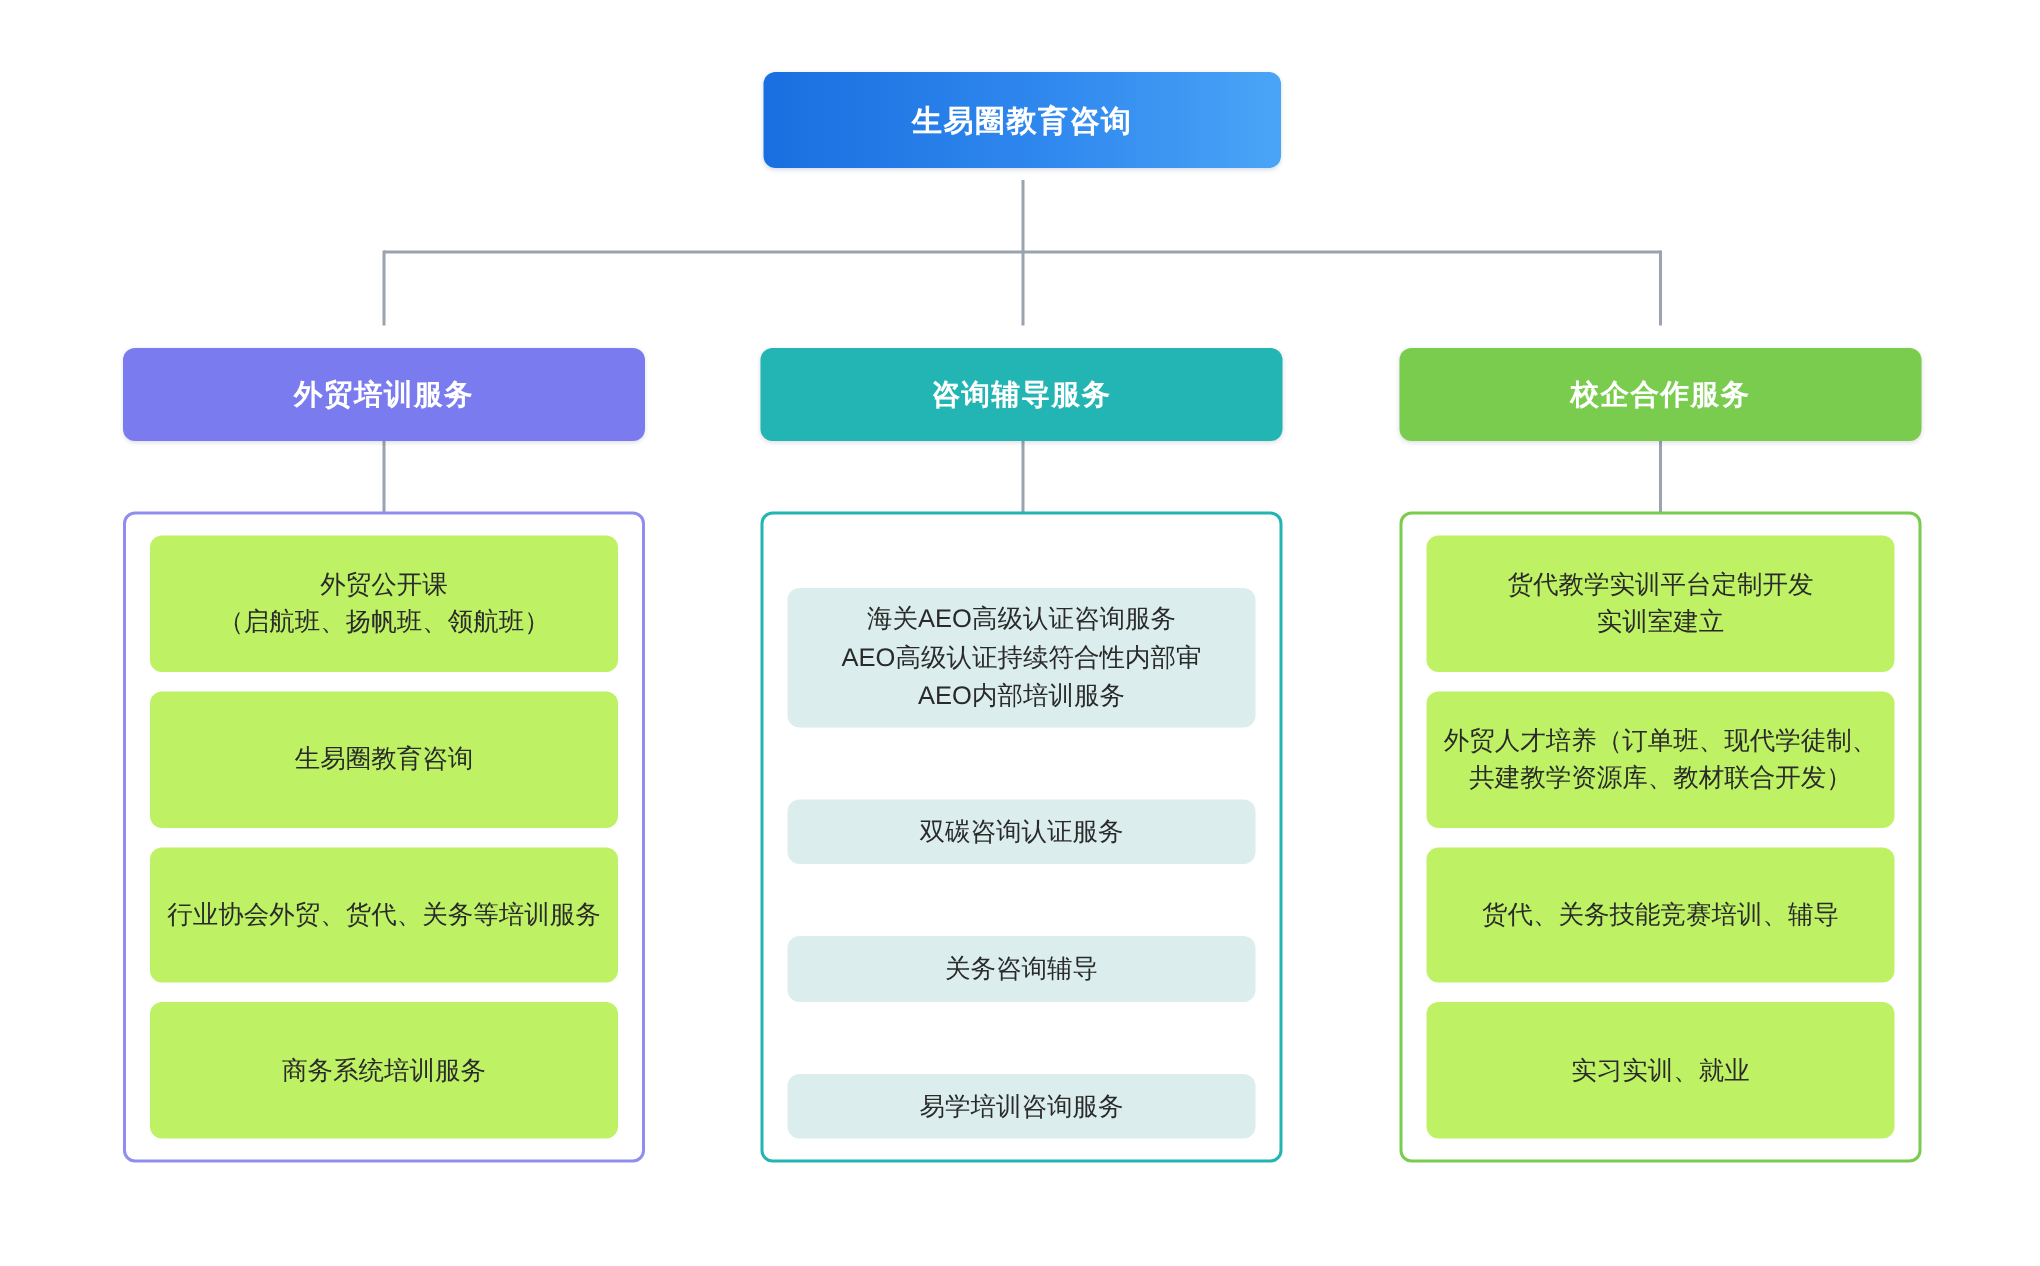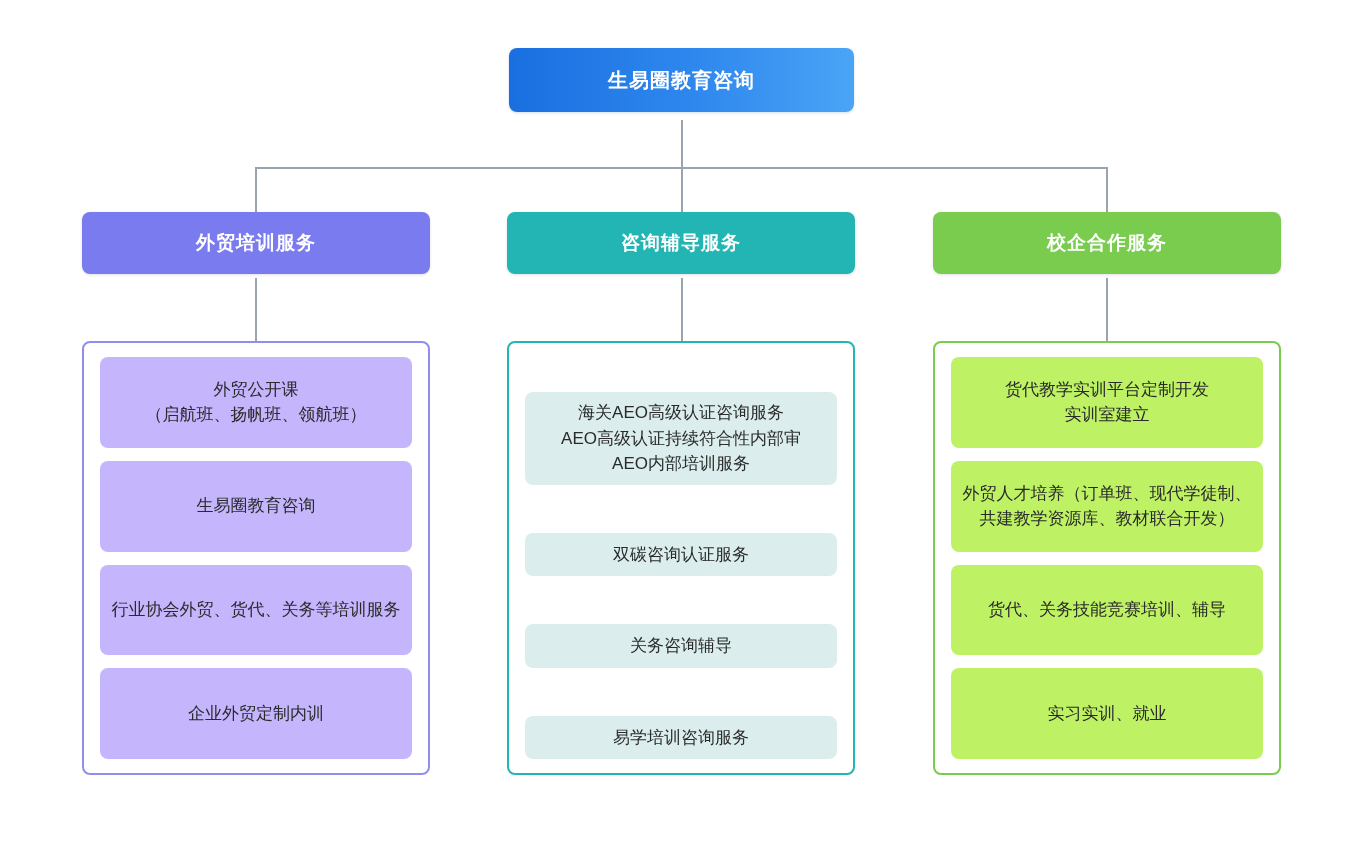--- a/index.html
+++ b/index.html
@@ -56,21 +56,21 @@
     position: absolute;
     top: 0;
     width: 348px;
   }
   .col-1 { left: 82px; }
   .col-2 { left: 507px; }
   .col-3 { left: 933px; }
 
   .cat-header {
     position: absolute;
-    top: 212px;
+    top: 232px;
     left: 0;
     width: 348px;
     height: 62px;
     border-radius: 8px;
     display: flex;
     align-items: center;
     justify-content: center;
     box-sizing: border-box;
     box-shadow: 0 1px 3px rgba(40,40,80,0.14);
   }
@@ -107,21 +107,21 @@
     padding: 8px 10px;
     font-size: 17px;
     line-height: 1.5;
     color: #2a2a2a;
     white-space: pre-line;
   }
 
   
   .theme-purple .cat-header { background: #7b7bf0; }
   .theme-purple .items-box  { border-color: #8f8ef0; }
-  .theme-purple .item-card  { background: #c4b5fd; }
+  .theme-purple .item-card  { background: #bef264; }
 
   
   .theme-teal .cat-header { background: #23b4b4; align-items: center; }
   .theme-teal .items-box  { border-color: #23b4b4; }
   .theme-teal .item-card  { background: #dbeeed; margin-top: 35px; }
 
   
   .theme-green .cat-header { background: #79c council; }
   .theme-green .cat-header { background: #79cc4e; }
   .theme-green .items-box  { border-color: #79cc4e; }
@@ -152,21 +152,21 @@
 
   <div class="column col-1 theme-purple">
     <div class="cat-header">
       <span class="cat-title">外贸培训服务</span>
     </div>
     <div class="items-box">
       <div class="item-card">外贸公开课
 （启航班、扬帆班、领航班）</div>
       <div class="item-card">生易圈教育咨询</div>
       <div class="item-card">行业协会外贸、货代、关务等培训服务</div>
-      <div class="item-card">企业外贸定制内训</div>
+      <div class="item-card">商务系统培训服务</div>
     </div>
   </div>
 
   <div class="column col-2 theme-teal">
     <div class="cat-header">
       <span class="cat-title">咨询辅导服务</span>
     </div>
     <div class="items-box">
       <div class="item-card">海关AEO高级认证咨询服务
 AEO高级认证持续符合性内部审

